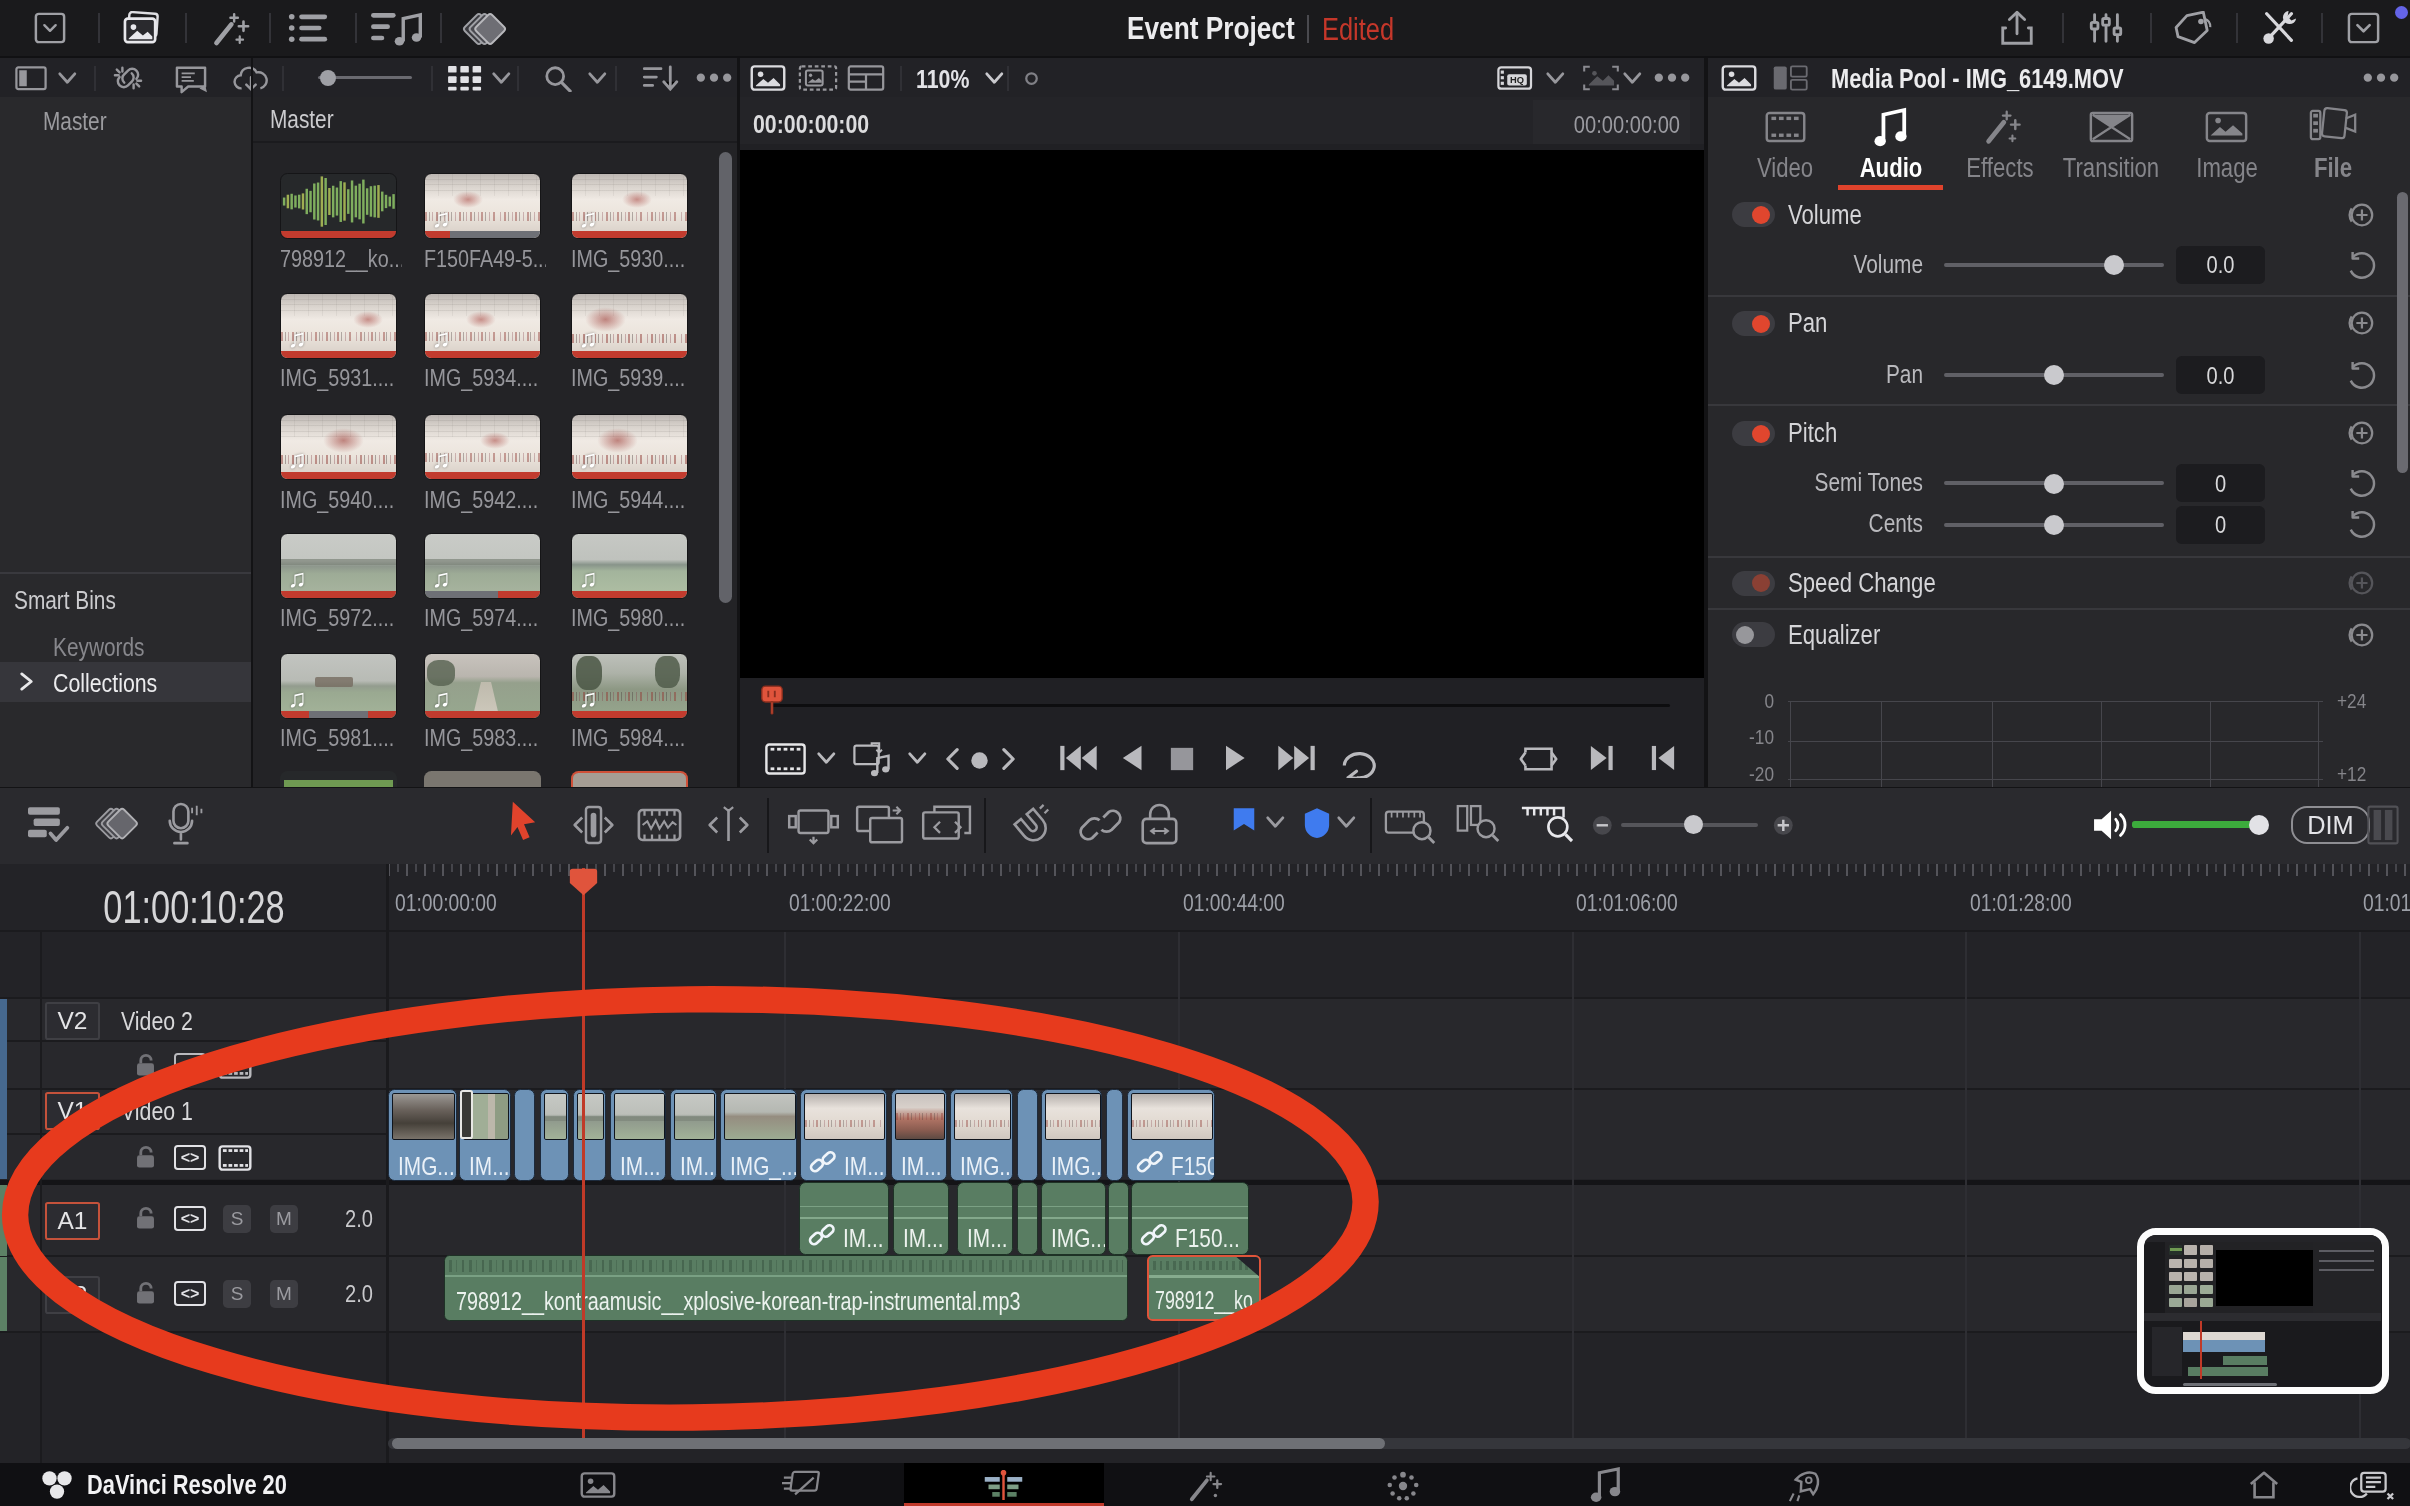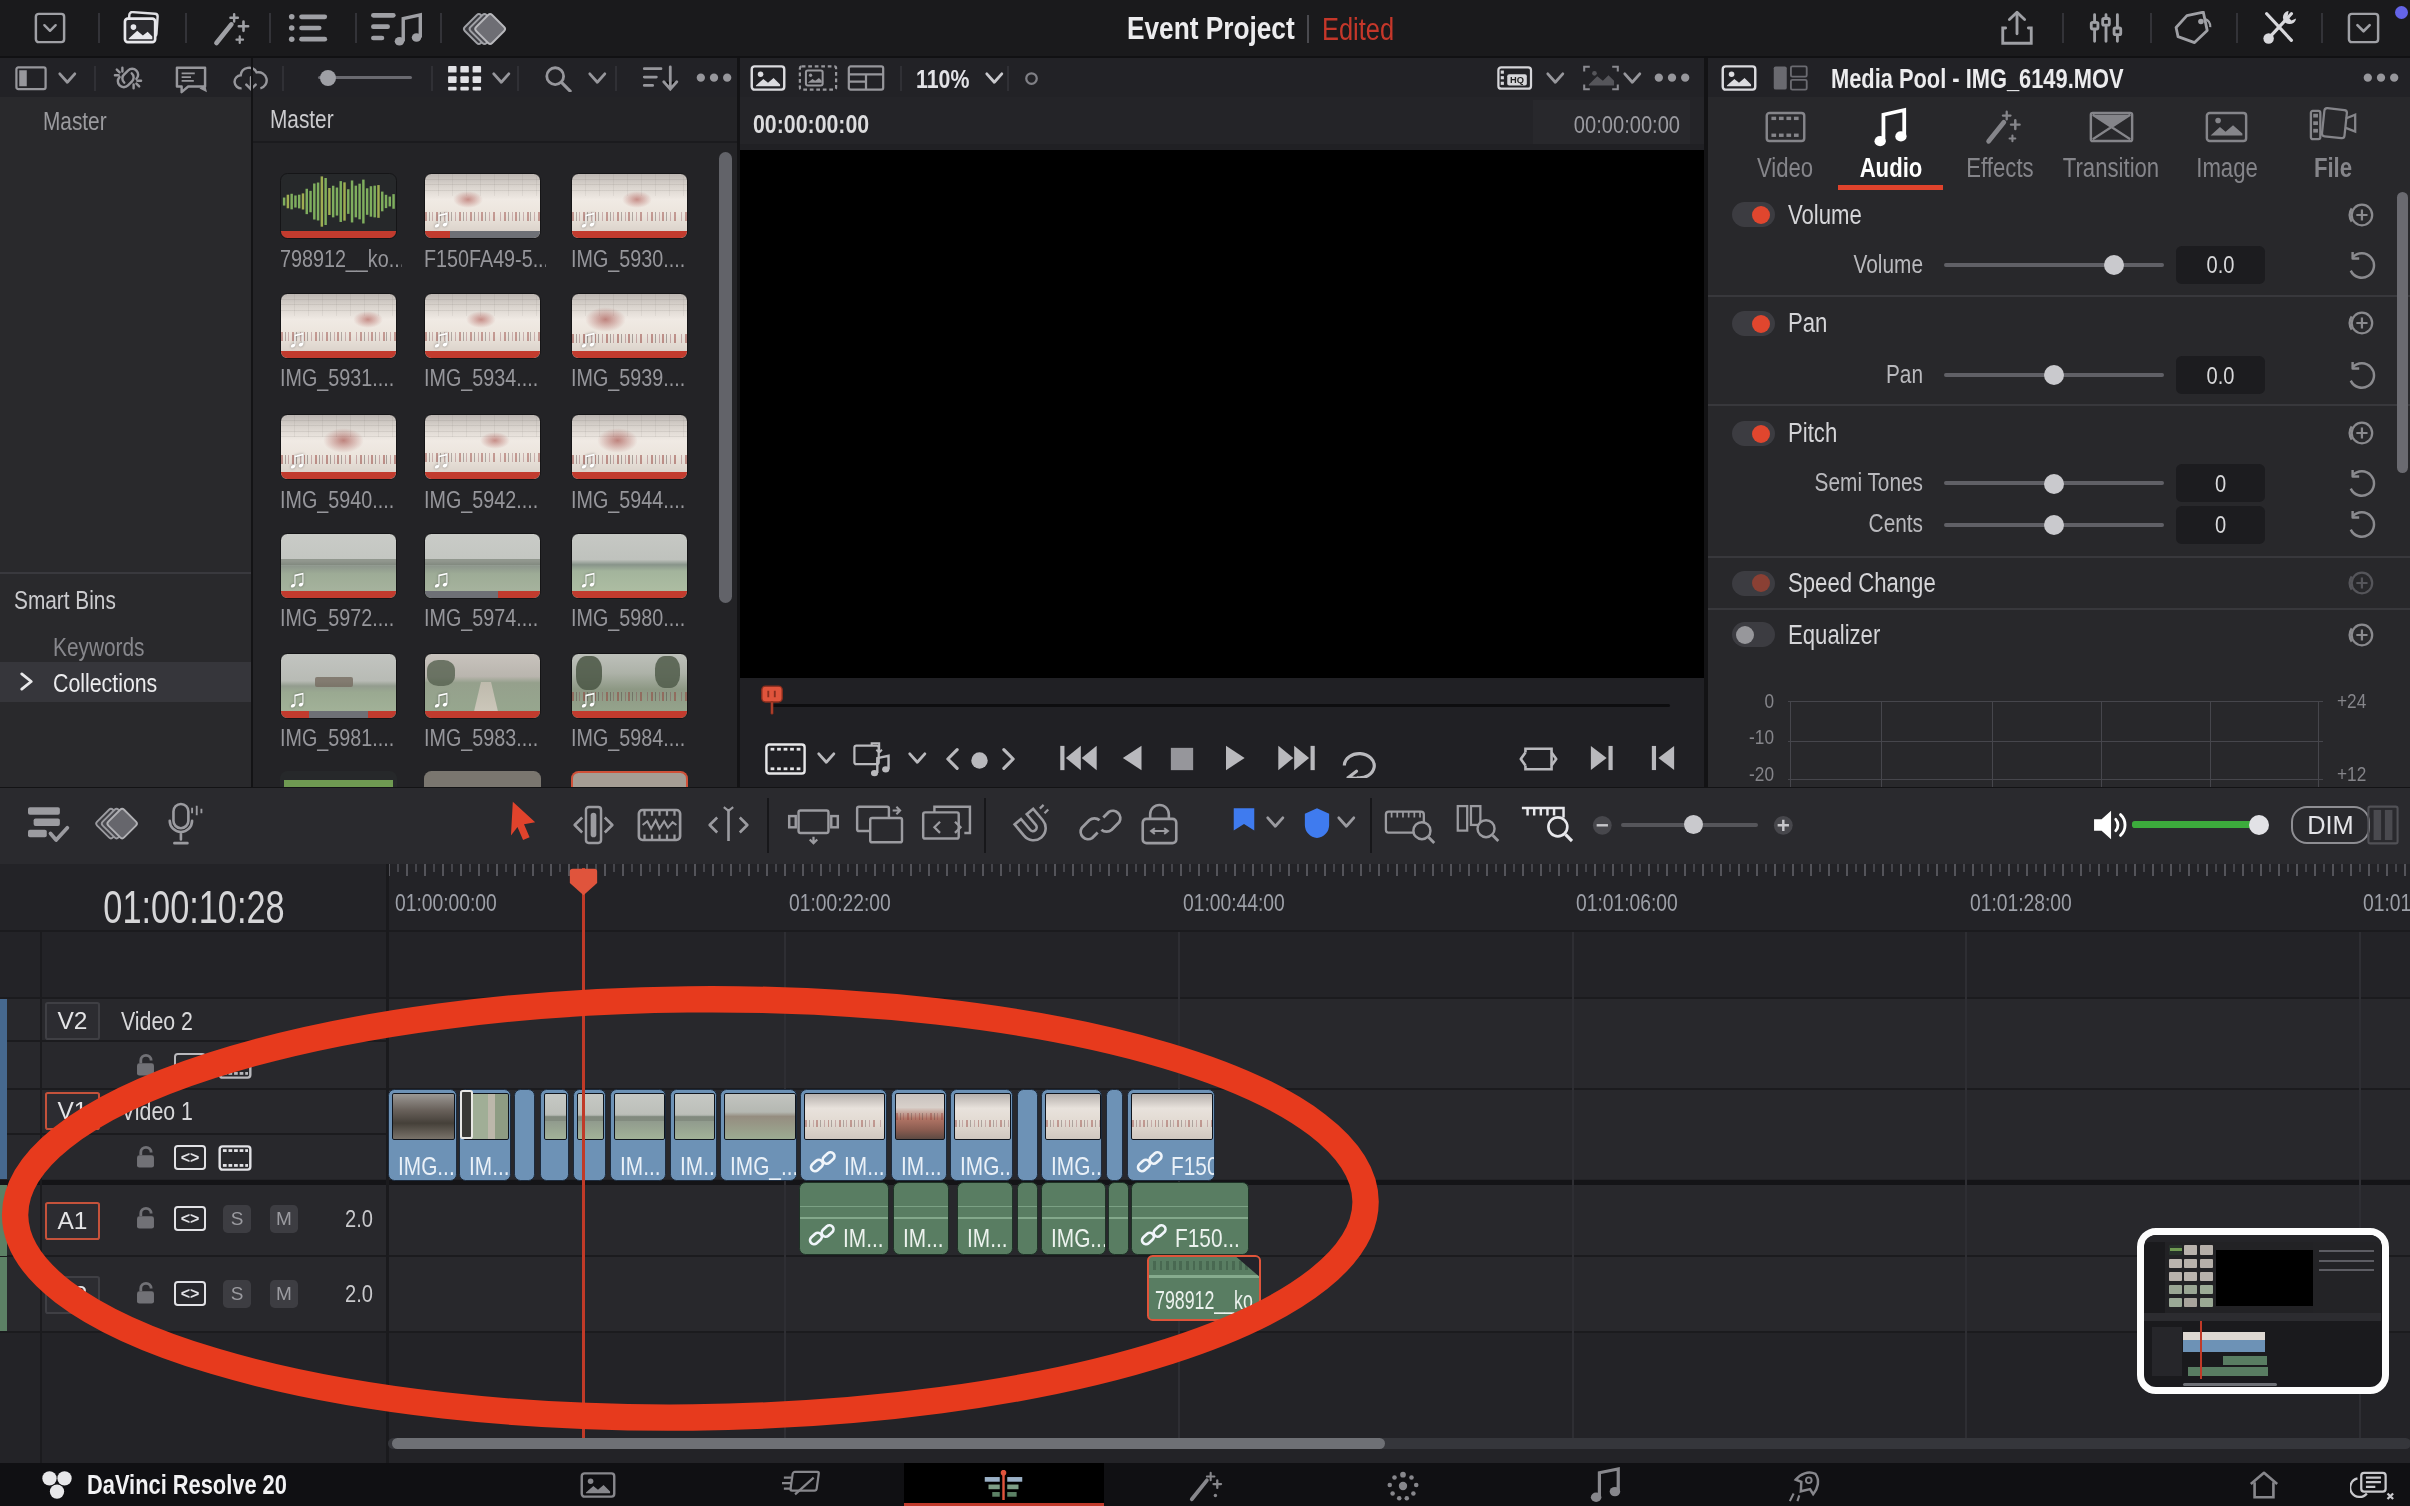--- a/index.html
+++ b/index.html
@@ -1034,20 +1034,25 @@
       <div class="abs" style="left:0;top:22.6px;width:100%;height:1.9px;background:#7ba184;"></div>
       <div class="abs" style="left:0;top:34px;width:100%;height:1.9px;background:#83a88b;"></div>
       <svg style="position:absolute;left:7.5px;top:38px;" width="28" height="28" viewBox="0 0 30 30">
         <g fill="none" stroke="#f0f5fa" stroke-width="2.9">
           <rect x="1.5" y="14.5" width="14" height="8.5" rx="4.25" transform="rotate(-42 8.5 18.75)"></rect>
           <rect x="14" y="6.5" width="14" height="8.5" rx="4.25" transform="rotate(-42 21 10.75)"></rect>
         </g>
       </svg>
       <div class="abs" style="left:43px;top:41px;font-size:25.4px;color:#ecf2ee;white-space:nowrap;transform:scaleX(.82);transform-origin:left top;">F150...</div>
     </div>
+<div class="abs" style="left:444px;top:1255px;width:684px;height:66px;background:#597d62;border:1.9px solid #1e3226;border-radius:5.6px;overflow:hidden;">
+      <div class="abs" style="left:3.8px;top:3.8px;right:3.8px;height:12.2px;background:repeating-linear-gradient(90deg,rgba(42,66,50,.35) 0 2.8px,rgba(0,0,0,0) 2.8px 6.6px,rgba(48,74,56,.3) 6.6px 8.5px,rgba(0,0,0,0) 8.5px 13px,rgba(38,60,46,.35) 13px 15px,rgba(0,0,0,0) 15px 20px);"></div>
+      <div class="abs" style="left:0;top:19px;width:100%;height:1.9px;background:#79a083;"></div>
+      <div class="abs" style="left:11.3px;top:30px;font-size:26px;color:#ecf2ee;white-space:nowrap;transform:scaleX(.76);transform-origin:left top;">798912__kontraamusic__xplosive-korean-trap-instrumental.mp3</div>
+    </div>
 <div class="abs" style="left:1147px;top:1255px;width:114px;height:66px;background:#597d62;border:2.8px solid #e0543a;border-radius:5.6px;overflow:hidden;">
       <div class="abs" style="left:3.8px;top:3.8px;right:3.8px;height:9.4px;background:repeating-linear-gradient(90deg,rgba(42,66,50,.35) 0 2.8px,transparent 2.8px 6.6px);"></div>
       <div class="abs" style="left:0;top:18px;width:100%;height:2.8px;background:#86ab8e;"></div>
       <div class="abs" style="right:-0.9px;top:-0.9px;width:24.5px;height:21px;background:#23232a;clip-path:polygon(100% 0,0 0,100% 100%);"></div>
       <div class="abs" style="left:5.6px;top:29px;font-size:25.4px;color:#ecf2ee;white-space:nowrap;transform:scaleX(.7);transform-origin:left top;">798912__ko...</div>
     </div>
 <div class="abs" style="left:582px;top:868px;width:2.8px;height:570px;background:#c03a28;"></div>
 <svg class="abs" style="left:567px;top:866px;" width="33" height="32" viewBox="0 0 35 34">
       <path d="M6 3 h23 a3 3 0 0 1 3 3 v12 L17.5 31 L3 18 V6 a3 3 0 0 1 3-3 Z" fill="#e0543c"></path>
     </svg>

